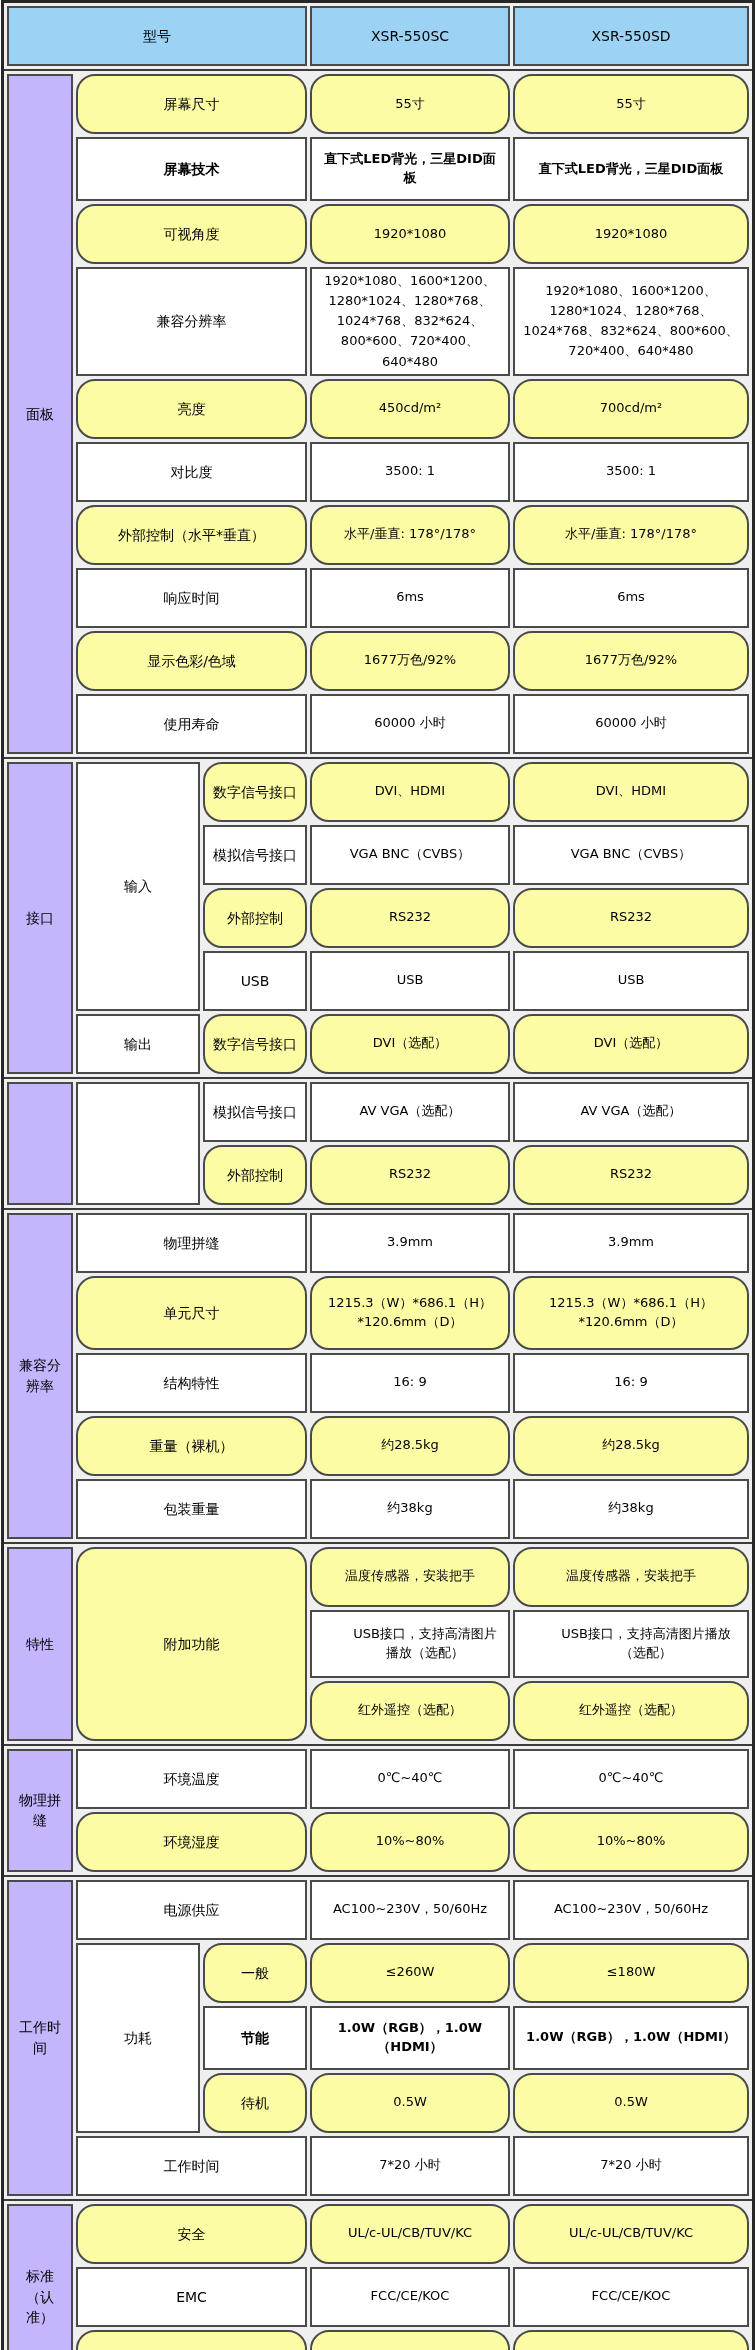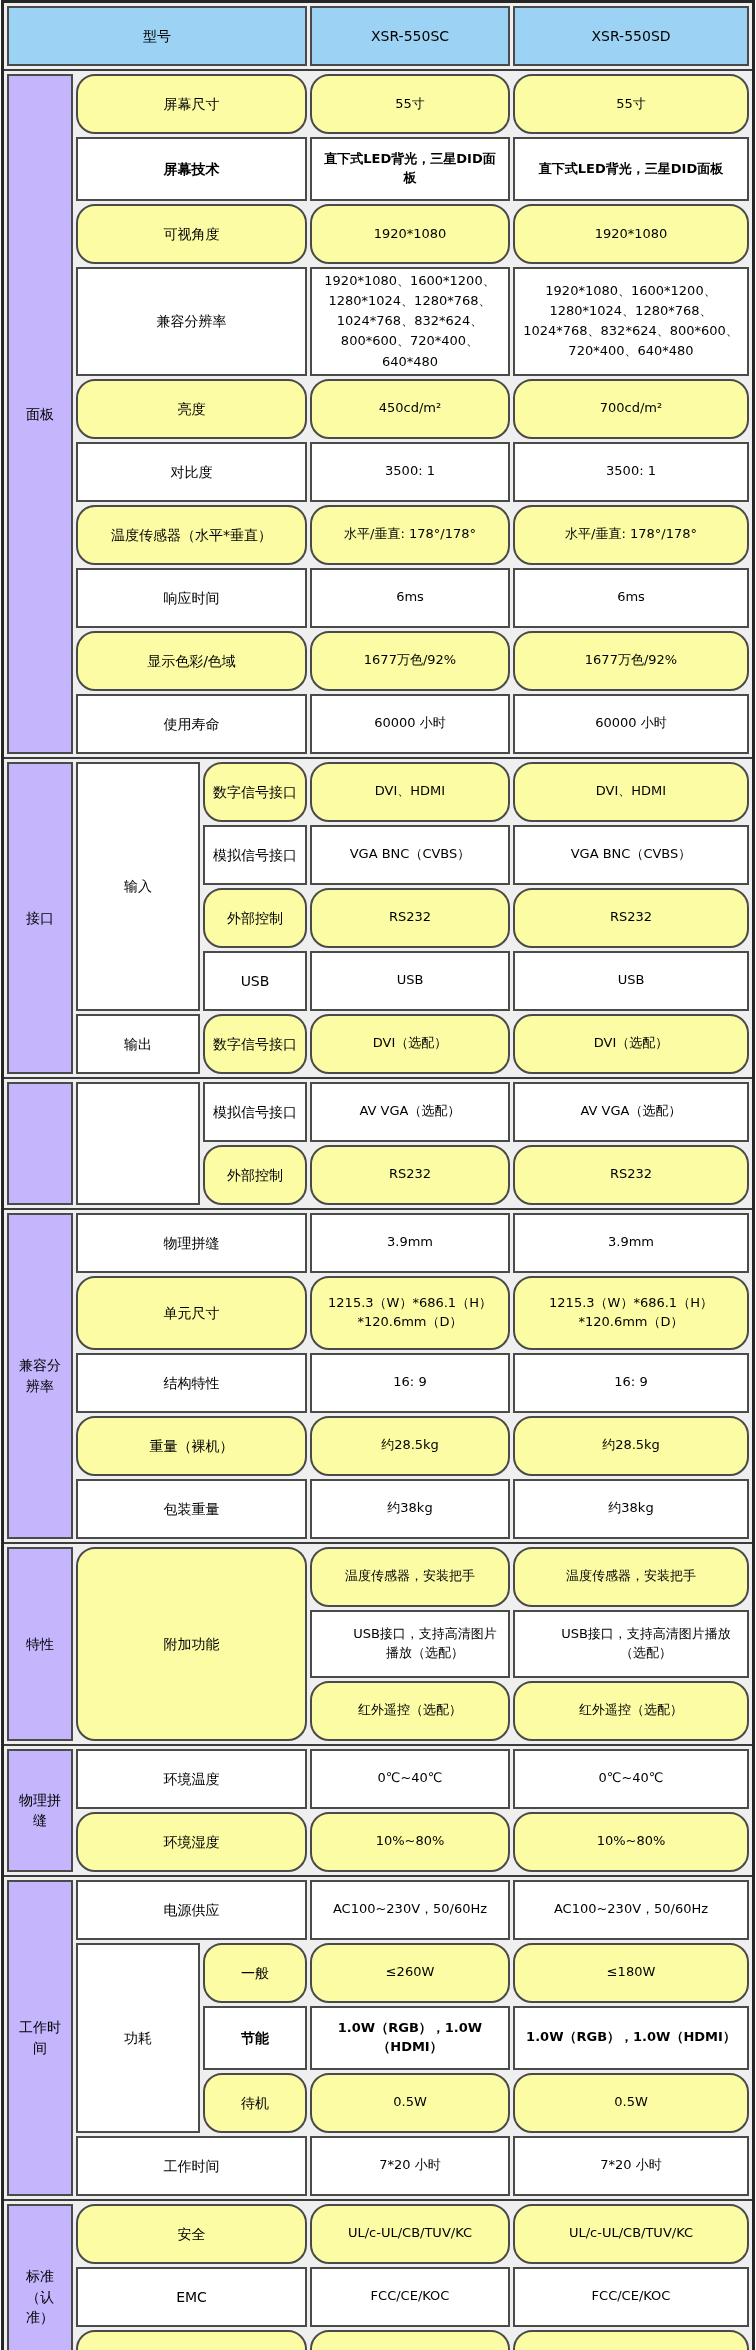--- a/index.html
+++ b/index.html
@@ -74,21 +74,21 @@
       <td class="lbl y" colspan="2">亮度</td>
       <td class="y">450cd/m²</td>
       <td class="y">700cd/m²</td>
     </tr>
     <tr>
       <td class="lbl w" colspan="2">对比度</td>
       <td class="w">3500: 1</td>
       <td class="w">3500: 1</td>
     </tr>
     <tr>
-      <td class="lbl y" colspan="2">温度传感器（水平*垂直）</td>
+      <td class="lbl y" colspan="2">外部控制（水平*垂直）</td>
       <td class="y">水平/垂直: 178°/178°</td>
       <td class="y">水平/垂直: 178°/178°</td>
     </tr>
     <tr>
       <td class="lbl w" colspan="2">响应时间</td>
       <td class="w">6ms</td>
       <td class="w">6ms</td>
     </tr>
     <tr>
       <td class="lbl y" colspan="2">显示色彩/色域</td>

